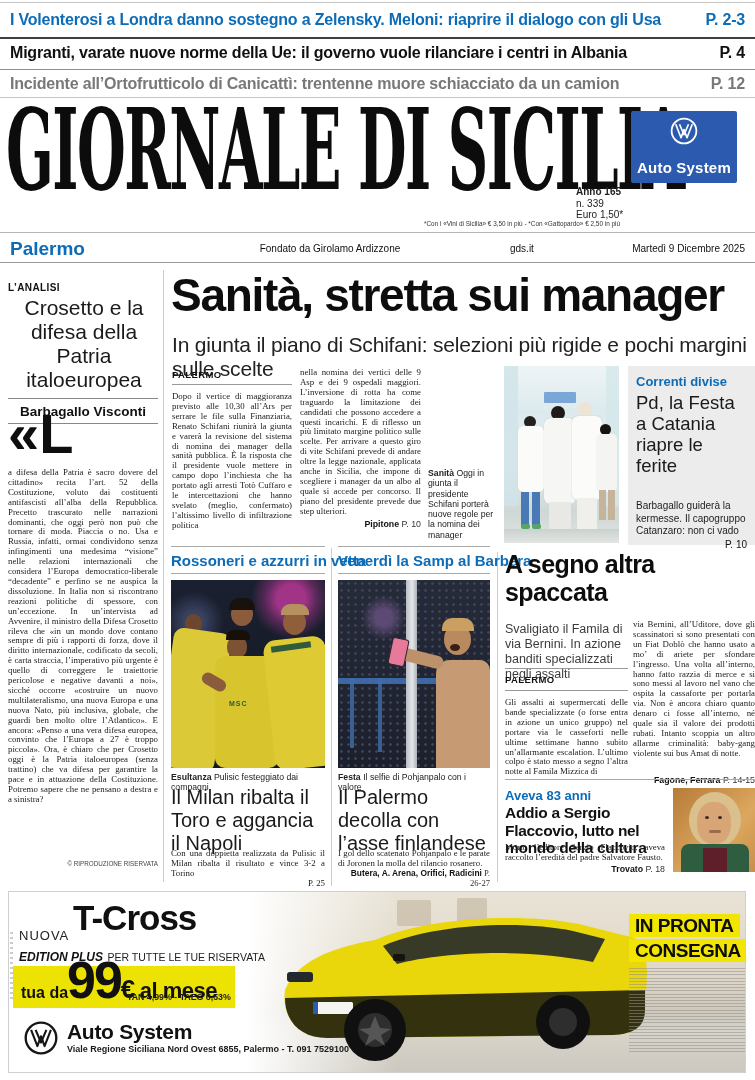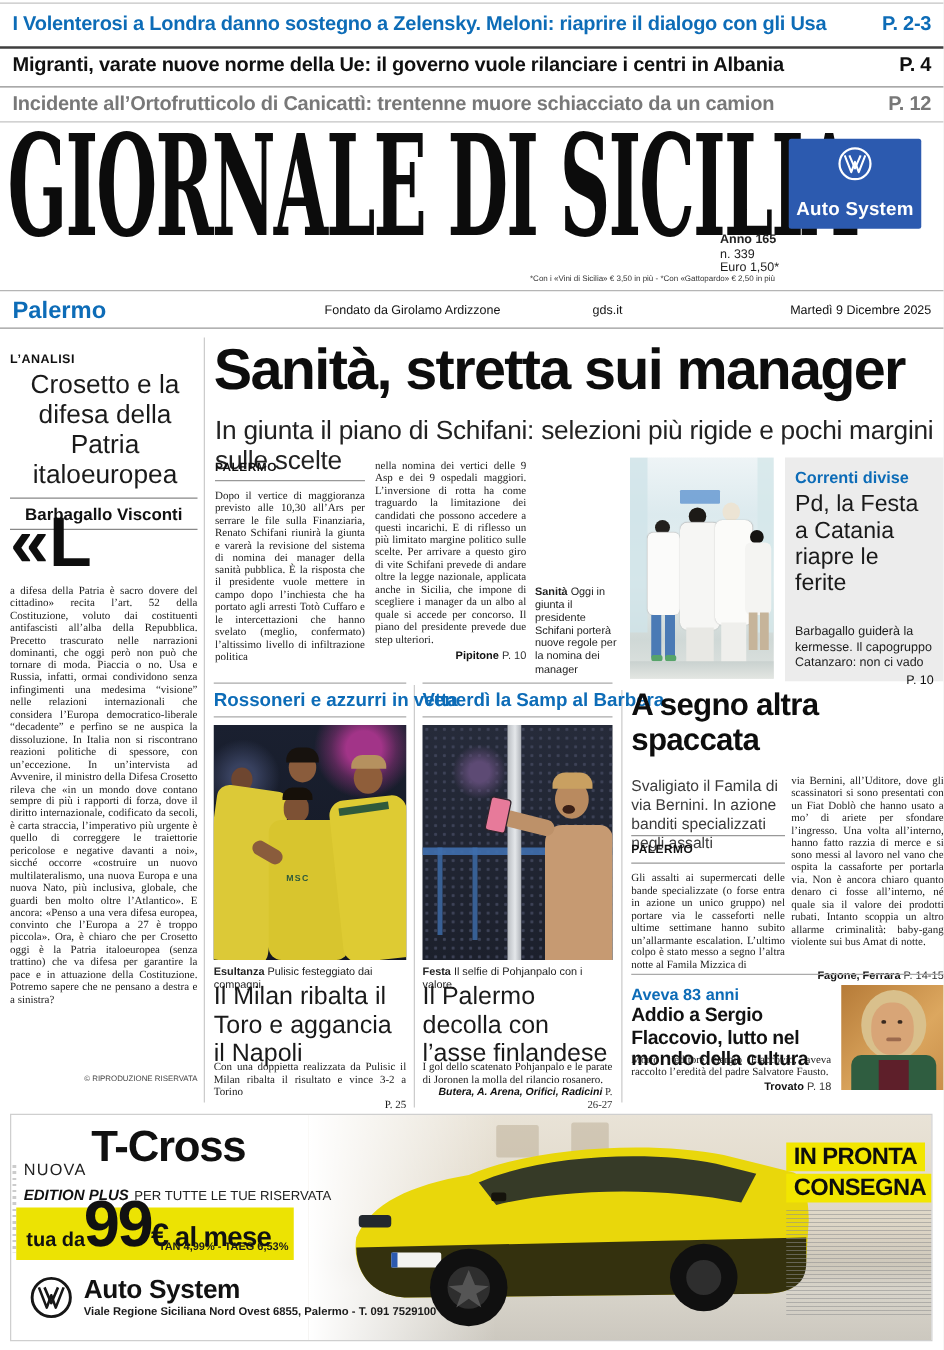--- a/index.html
+++ b/index.html
@@ -108,21 +108,21 @@
   <div class="edblock">
     <div style="font-weight:bold;">Anno 165</div>
     <div>n. 339</div>
     <div>Euro 1,50*</div>
   </div>
   <div class="ednote">*Con i «Vini di Sicilia» € 3,50 in più - *Con «Gattopardo» € 2,50 in più</div>
 
   <div class="dateline">
     <span class="abs blue" style="left:10px;top:5px;font-size:19px;font-weight:800;">Palermo</span>
     <span class="abs" style="left:230px;top:10px;width:200px;text-align:center;font-size:10px;">Fondato da Girolamo Ardizzone</span>
-    <span class="abs" style="left:474px;top:10px;font-size:10px;">gds.it</span>
+    <span class="abs" style="left:510px;top:10px;font-size:10px;">gds.it</span>
     <span class="abs" style="right:10px;top:10px;font-size:10px;">Martedì 9 Dicembre 2025</span>
   </div>
 
   <div class="abs" style="left:163px;top:270px;width:1px;height:612px;background:#ccc;"></div>
   <div class="abs" style="left:331px;top:548px;width:1px;height:338px;background:#ccc;"></div>
   <div class="abs" style="left:497px;top:552px;width:1px;height:330px;background:#ccc;"></div>
 
   <div class="abs kick blue" style="left:8px;top:282px;font-size:10px;">L’ANALISI</div>
   <div class="abs an-title" style="left:8px;top:296px;width:152px;text-align:center;">Crosetto e la difesa della Patria italoeuropea</div>
   <div class="hr" style="left:8px;top:398px;width:150px;background:#888;"></div>
@@ -227,21 +227,21 @@
     <div class="abs" style="left:52px;top:58px;width:15px;height:26px;background:#e77a9a;border:1px solid #30242c;border-radius:3px;transform:rotate(12deg);"></div>
   </div>
   <div class="abs caption" style="left:338px;top:772px;width:152px;">
     <span style="font-weight:bold;">Festa</span>
     <span>Il selfie di Pohjanpalo con i valore</span>
   </div>
   <div class="abs deck-title" style="left:338px;top:786px;width:152px;">Il Palermo decolla con l’asse finlandese</div>
   <div class="abs" style="left:338px;top:849px;width:152px;">
     <div class="bodytext just">I gol dello scatenato Pohjanpalo e le parate di Joronen la molla del rilancio rosanero.</div>
     <div style="text-align:right;font-size:8.6px;" class="bodytext">
-      <span class="byline-n" style="font-family:'Liberation Sans',sans-serif;font-size:8.4px;font-style:italic;">Butera, A. Arena, Orifici, Radicini</span>
+      <span class="byline-n" style="font-family:'Liberation Sans',sans-serif;font-size:8.4px;">Butera, A. Arena, Orifici, Radicini</span>
       <span class="pageref">P. 26-27</span>
     </div>
   </div>
 
   <div class="abs mkt-h2" style="left:505px;top:550px;width:250px;">
     <div>A segno altra spaccata</div>
   </div>
   <div class="abs standfirst" style="left:505px;top:622px;width:128px;">Svaligiato il Famila di via Bernini. In azione banditi specializzati negli assalti</div>
   <div class="hr" style="left:505px;top:668px;width:123px;background:#999;"></div>
   <div class="abs kick" style="left:505px;top:674px;">PALERMO</div>

